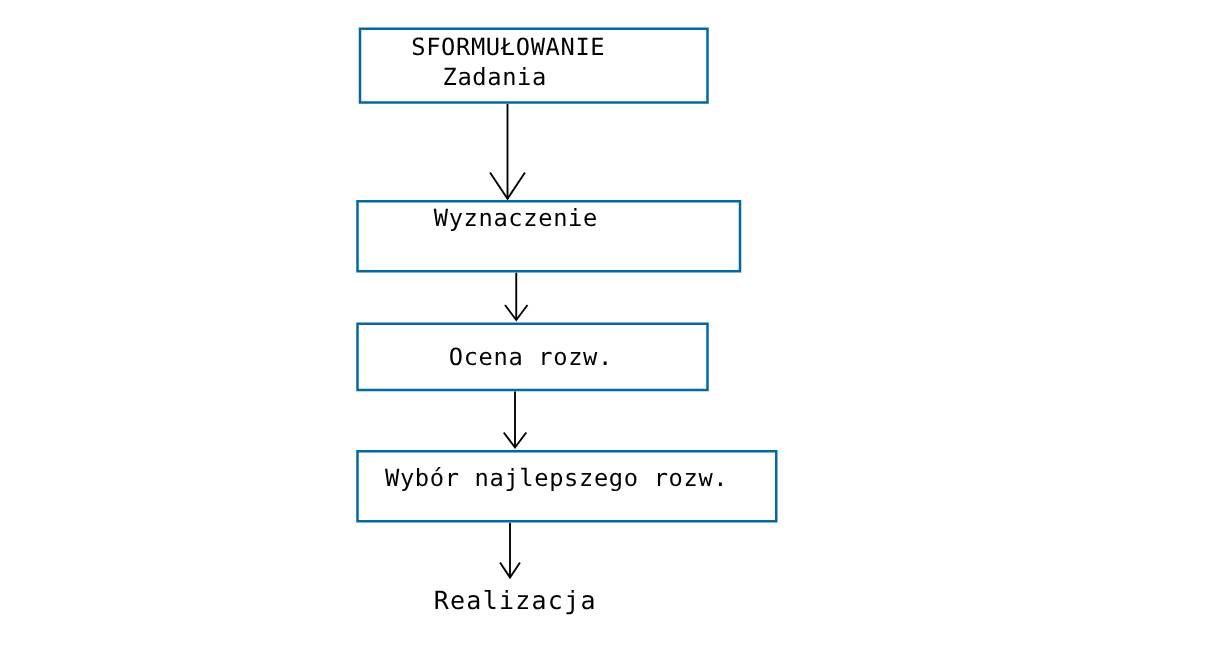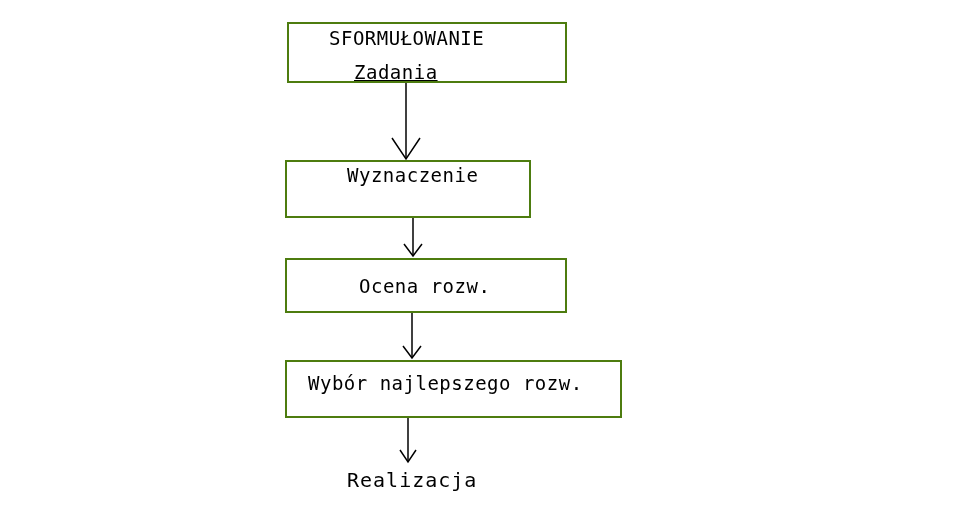--- a/index.html
+++ b/index.html
@@ -11,21 +11,21 @@
     position: relative;
     width: 980px;
     height: 517px;
     background: #ffffff;
     font-family: "DejaVu Sans Mono", "Liberation Mono", monospace;
     color: #000000;
     overflow: hidden;
   }
   .node-box {
     position: absolute;
-    border: 2px solid #4d7c0f;
+    border: 2px solid #0369a1;
     background: #ffffff;
     box-sizing: border-box;
   }
   .node-line {
     position: absolute;
     font-size: 19px;
     line-height: 22px;
     white-space: nowrap;
     letter-spacing: 0.5px;
   }
@@ -38,26 +38,26 @@
   }
   .connectors {
     position: absolute;
     left: 0;
     top: 0;
     pointer-events: none;
   }
 
   
   #box1 { left: 287px; top: 22px;  width: 280px; height: 61px; }
-  #box2 { left: 285px; top: 160px; width: 246px; height: 58px; }
+  #box2 { left: 285px; top: 160px; width: 308px; height: 58px; }
   #box3 { left: 285px; top: 258px; width: 282px; height: 55px; text-align: center; }
   #box4 { left: 285px; top: 360px; width: 337px; height: 58px; }
 
   #box1 .l1 { left: 40px; top: 3px;  }
-  #box1 .l2 { left: 65px; top: 37px; text-decoration: underline; }
+  #box1 .l2 { left: 65px; top: 27px; }
   #box2 .l1 { left: 60px; top: 2px;  }
   #box2 .l2 { left: 68px; top: 30px; }
   #box3 .l1 { left: 72px; top: 15px; }
   #box4 .l1 { left: 21px; top: 10px; }
 
   #end-label { left: 347px; top: 466px; }
 </style>
 </head>
 <body>
 

